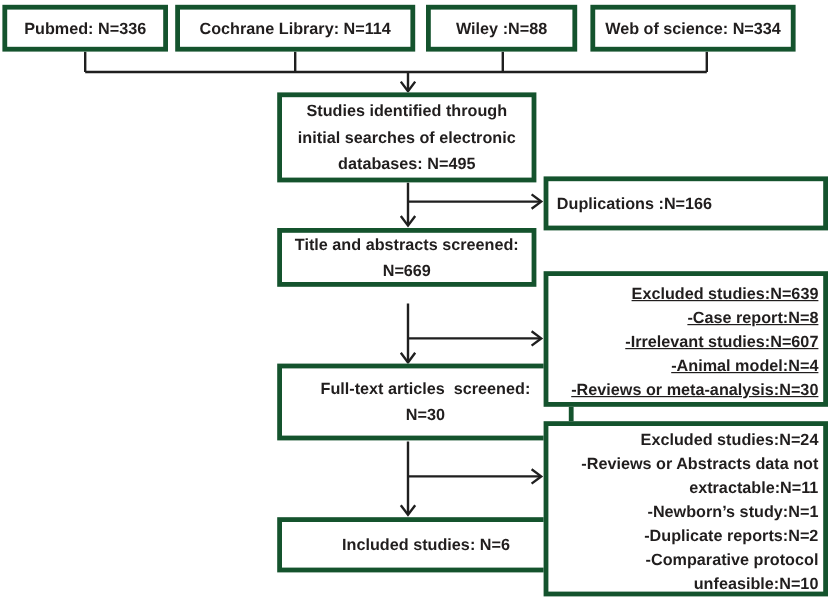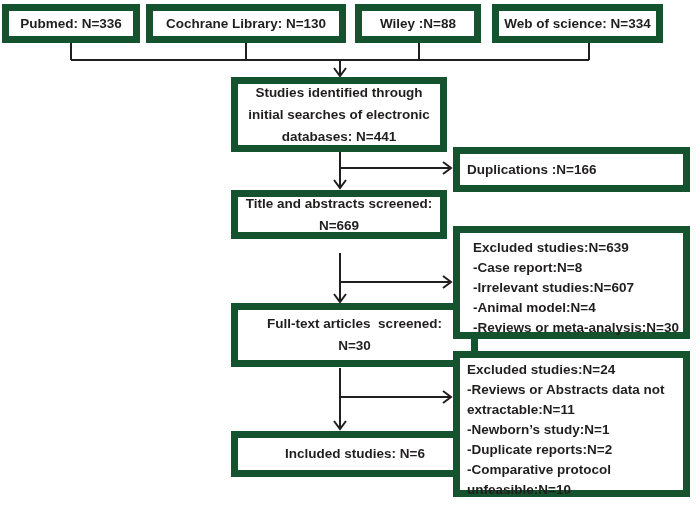--- a/index.html
+++ b/index.html
@@ -19,21 +19,21 @@
     position: absolute;
     left: 0;
     top: 0;
     width: 700px;
     height: 505px;
     pointer-events: none;
   }
   .box {
     position: absolute;
     box-sizing: border-box;
-    border: 7px solid #14532d;
+    border: 4px solid #14532d;
     background: #ffffff;
     color: #211e1e;
     font-size: 13.5px;
     font-weight: bold;
   }
   .source {
     display: flex;
     align-items: center;
     justify-content: center;
     text-align: center;
@@ -47,23 +47,23 @@
   }
   .stage .line {
     line-height: 22px;
     white-space: pre-wrap;
   }
   .excl .line {
     line-height: 20px;
     white-space: pre-wrap;
   }
   .excl {
-    text-align: left;
+    text-align: right;
   }
-  .excl-pad-f { padding: 5px 4px 0 13px; }
+  .excl-pad-f { padding: 5px 4px 0 13px; text-decoration: underline; }
   .excl-pad-g { padding: 2px 4px 0 7px; }
   .excl-center {
     display: flex;
     align-items: center;
     padding-left: 7px;
   }
 </style>
 </head>
 <body>
 
@@ -86,33 +86,33 @@
              M334,421 L340,429 L346,421
              M443,162 L451,168 L443,174
              M443,276 L451,282 L443,288
              M443,391 L451,397 L443,403" fill="none" stroke="#1f1f1f" stroke-width="2"></path>
   </svg>
 
   <div class="box source" style="left:2px; top:4px; width:138px; height:39px">
     <span>Pubmed: N=336</span>
   </div>
   <div class="box source" style="left:146px; top:4px; width:200px; height:39px">
-    <span>Cochrane Library: N=130</span>
+    <span>Cochrane Library: N=114</span>
   </div>
   <div class="box source" style="left:355px; top:4px; width:126px; height:39px">
     <span>Wiley :N=88</span>
   </div>
   <div class="box source" style="left:492px; top:4px; width:171px; height:39px">
     <span>Web of science: N=334</span>
   </div>
 
   <div class="box stage" style="left:231px; top:77px; width:216px; height:75px">
     <div class="line">Studies identified through</div>
     <div class="line">initial searches of electronic</div>
-    <div class="line">databases: N=441</div>
+    <div class="line">databases: N=495</div>
   </div>
 
   <div class="box stage" style="left:231px; top:190px; width:216px; height:49px">
     <div class="line">Title and abstracts screened:</div>
     <div class="line">N=669</div>
   </div>
 
   <div class="box stage" style="left:231px; top:303px; width:247px; height:64px">
     <div class="line">Full-text articles  screened:</div>
     <div class="line">N=30</div>

